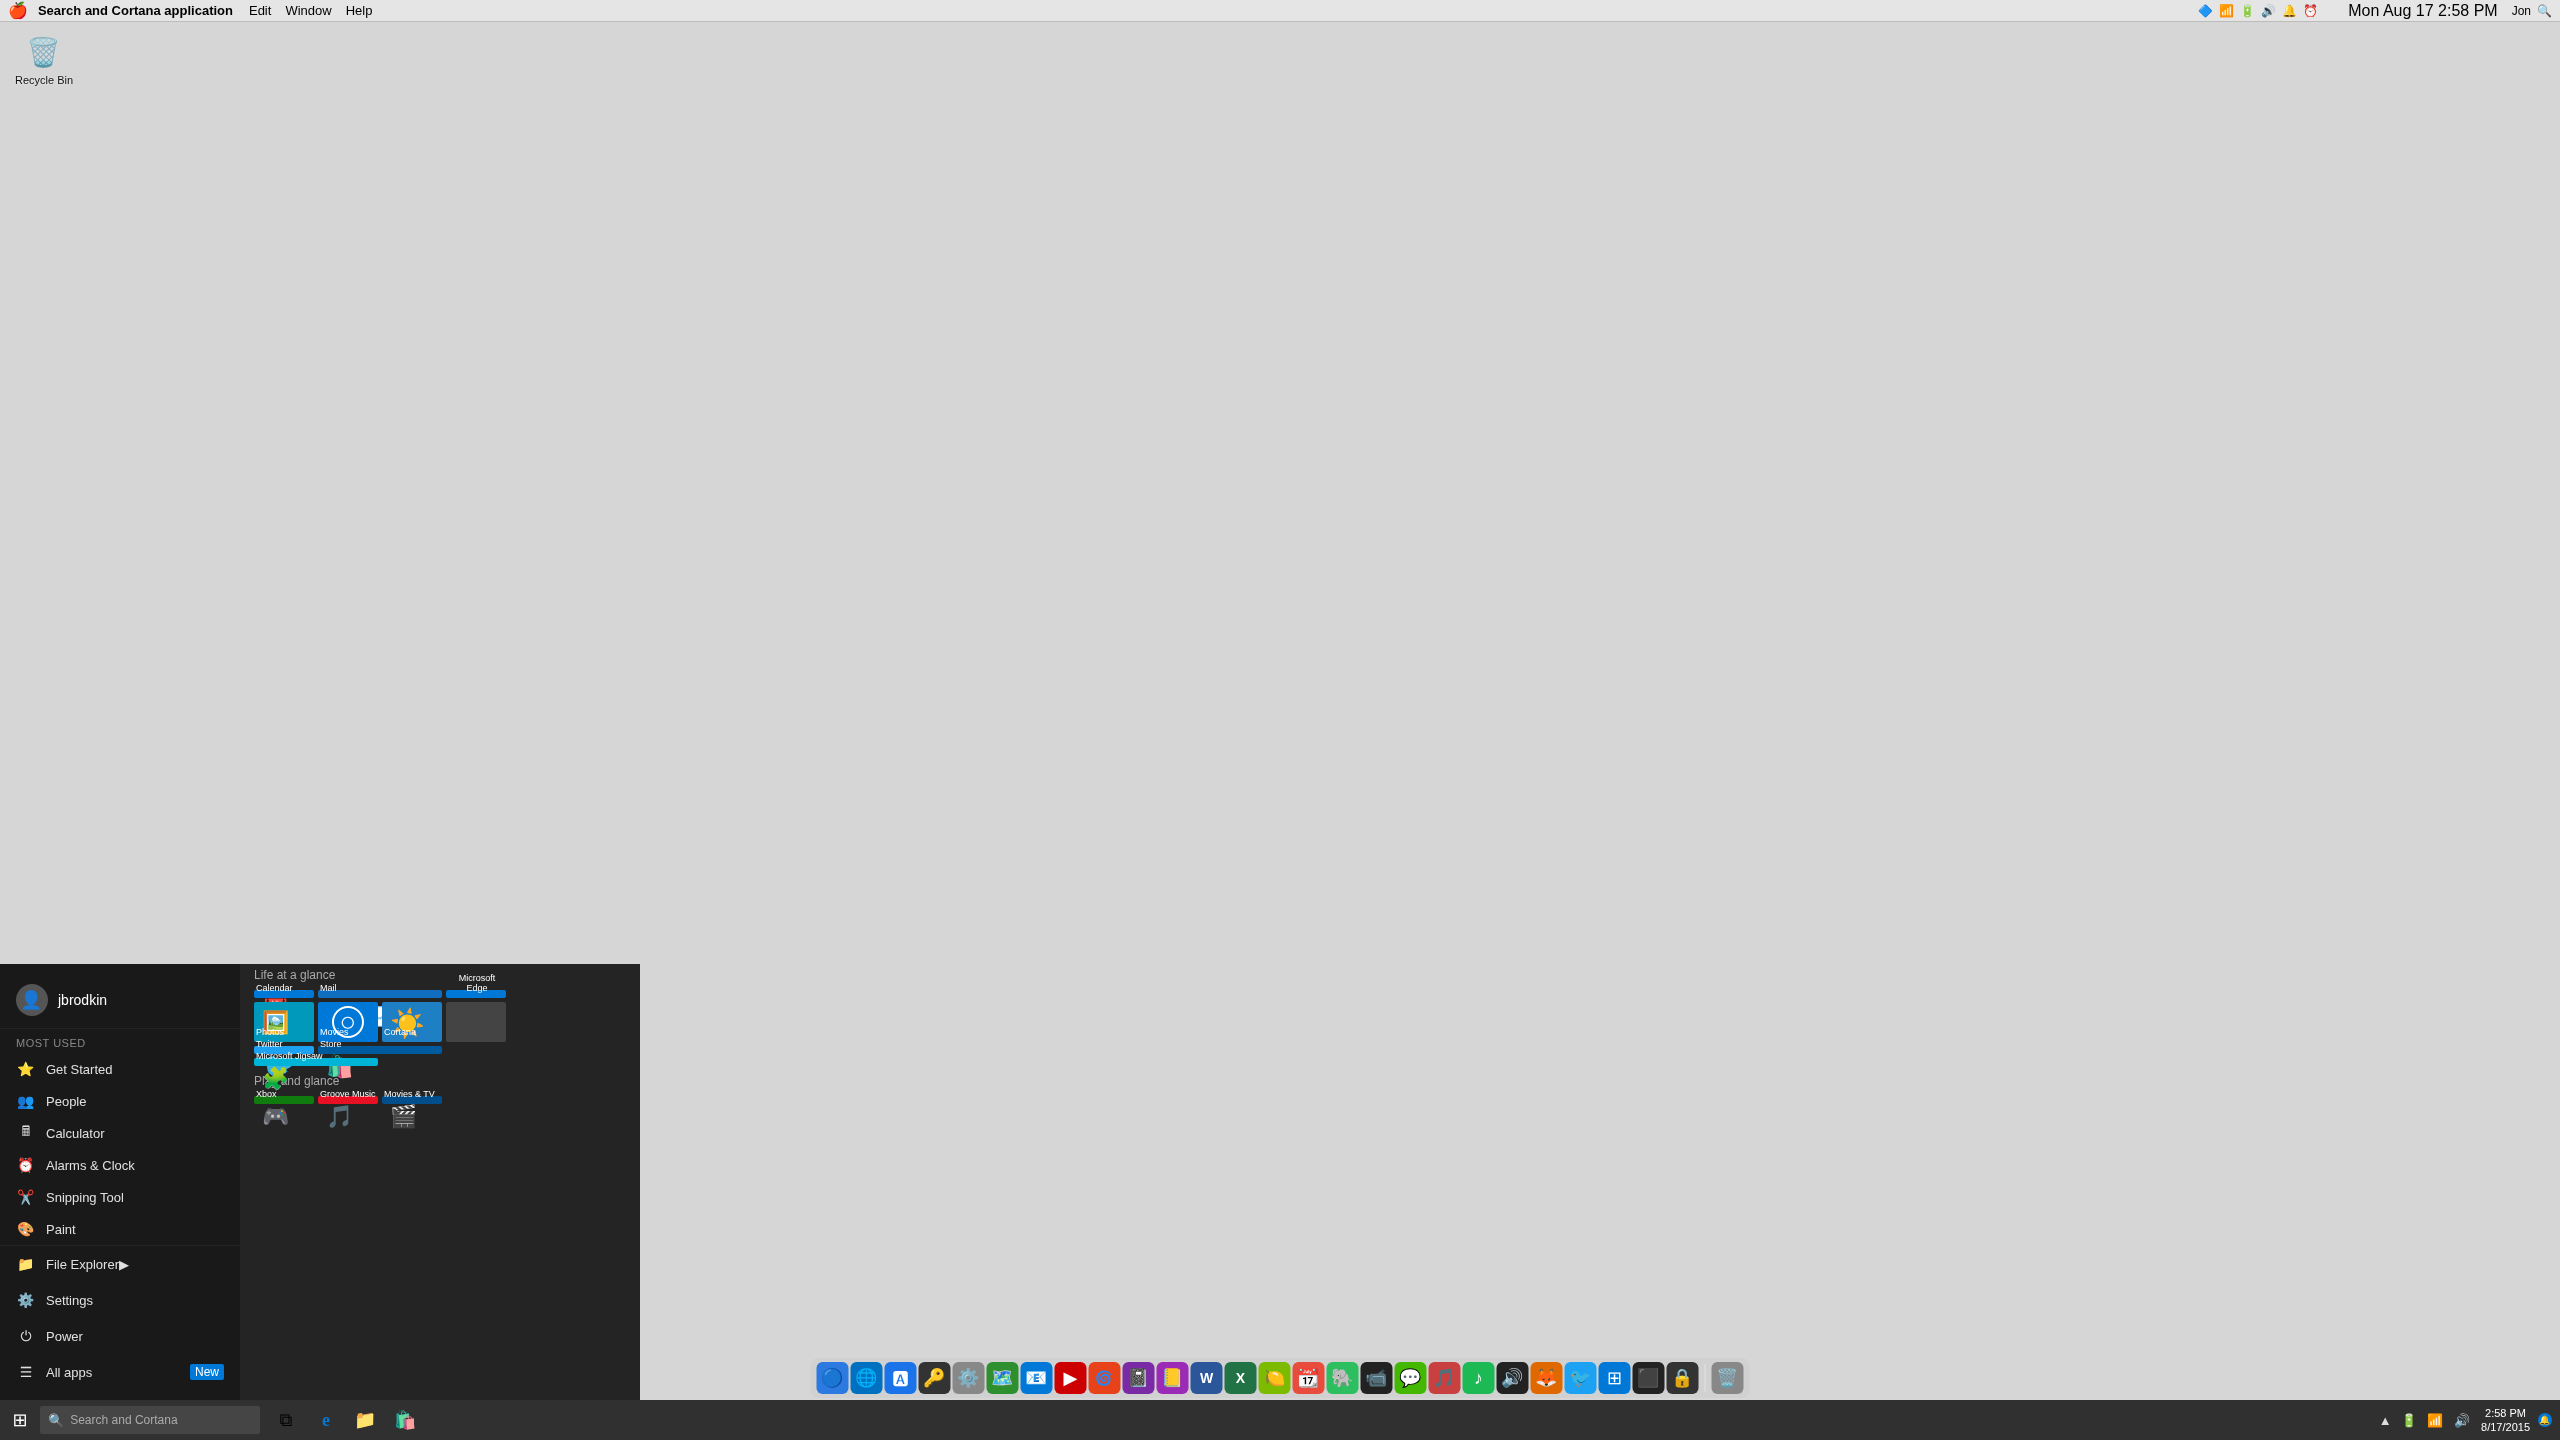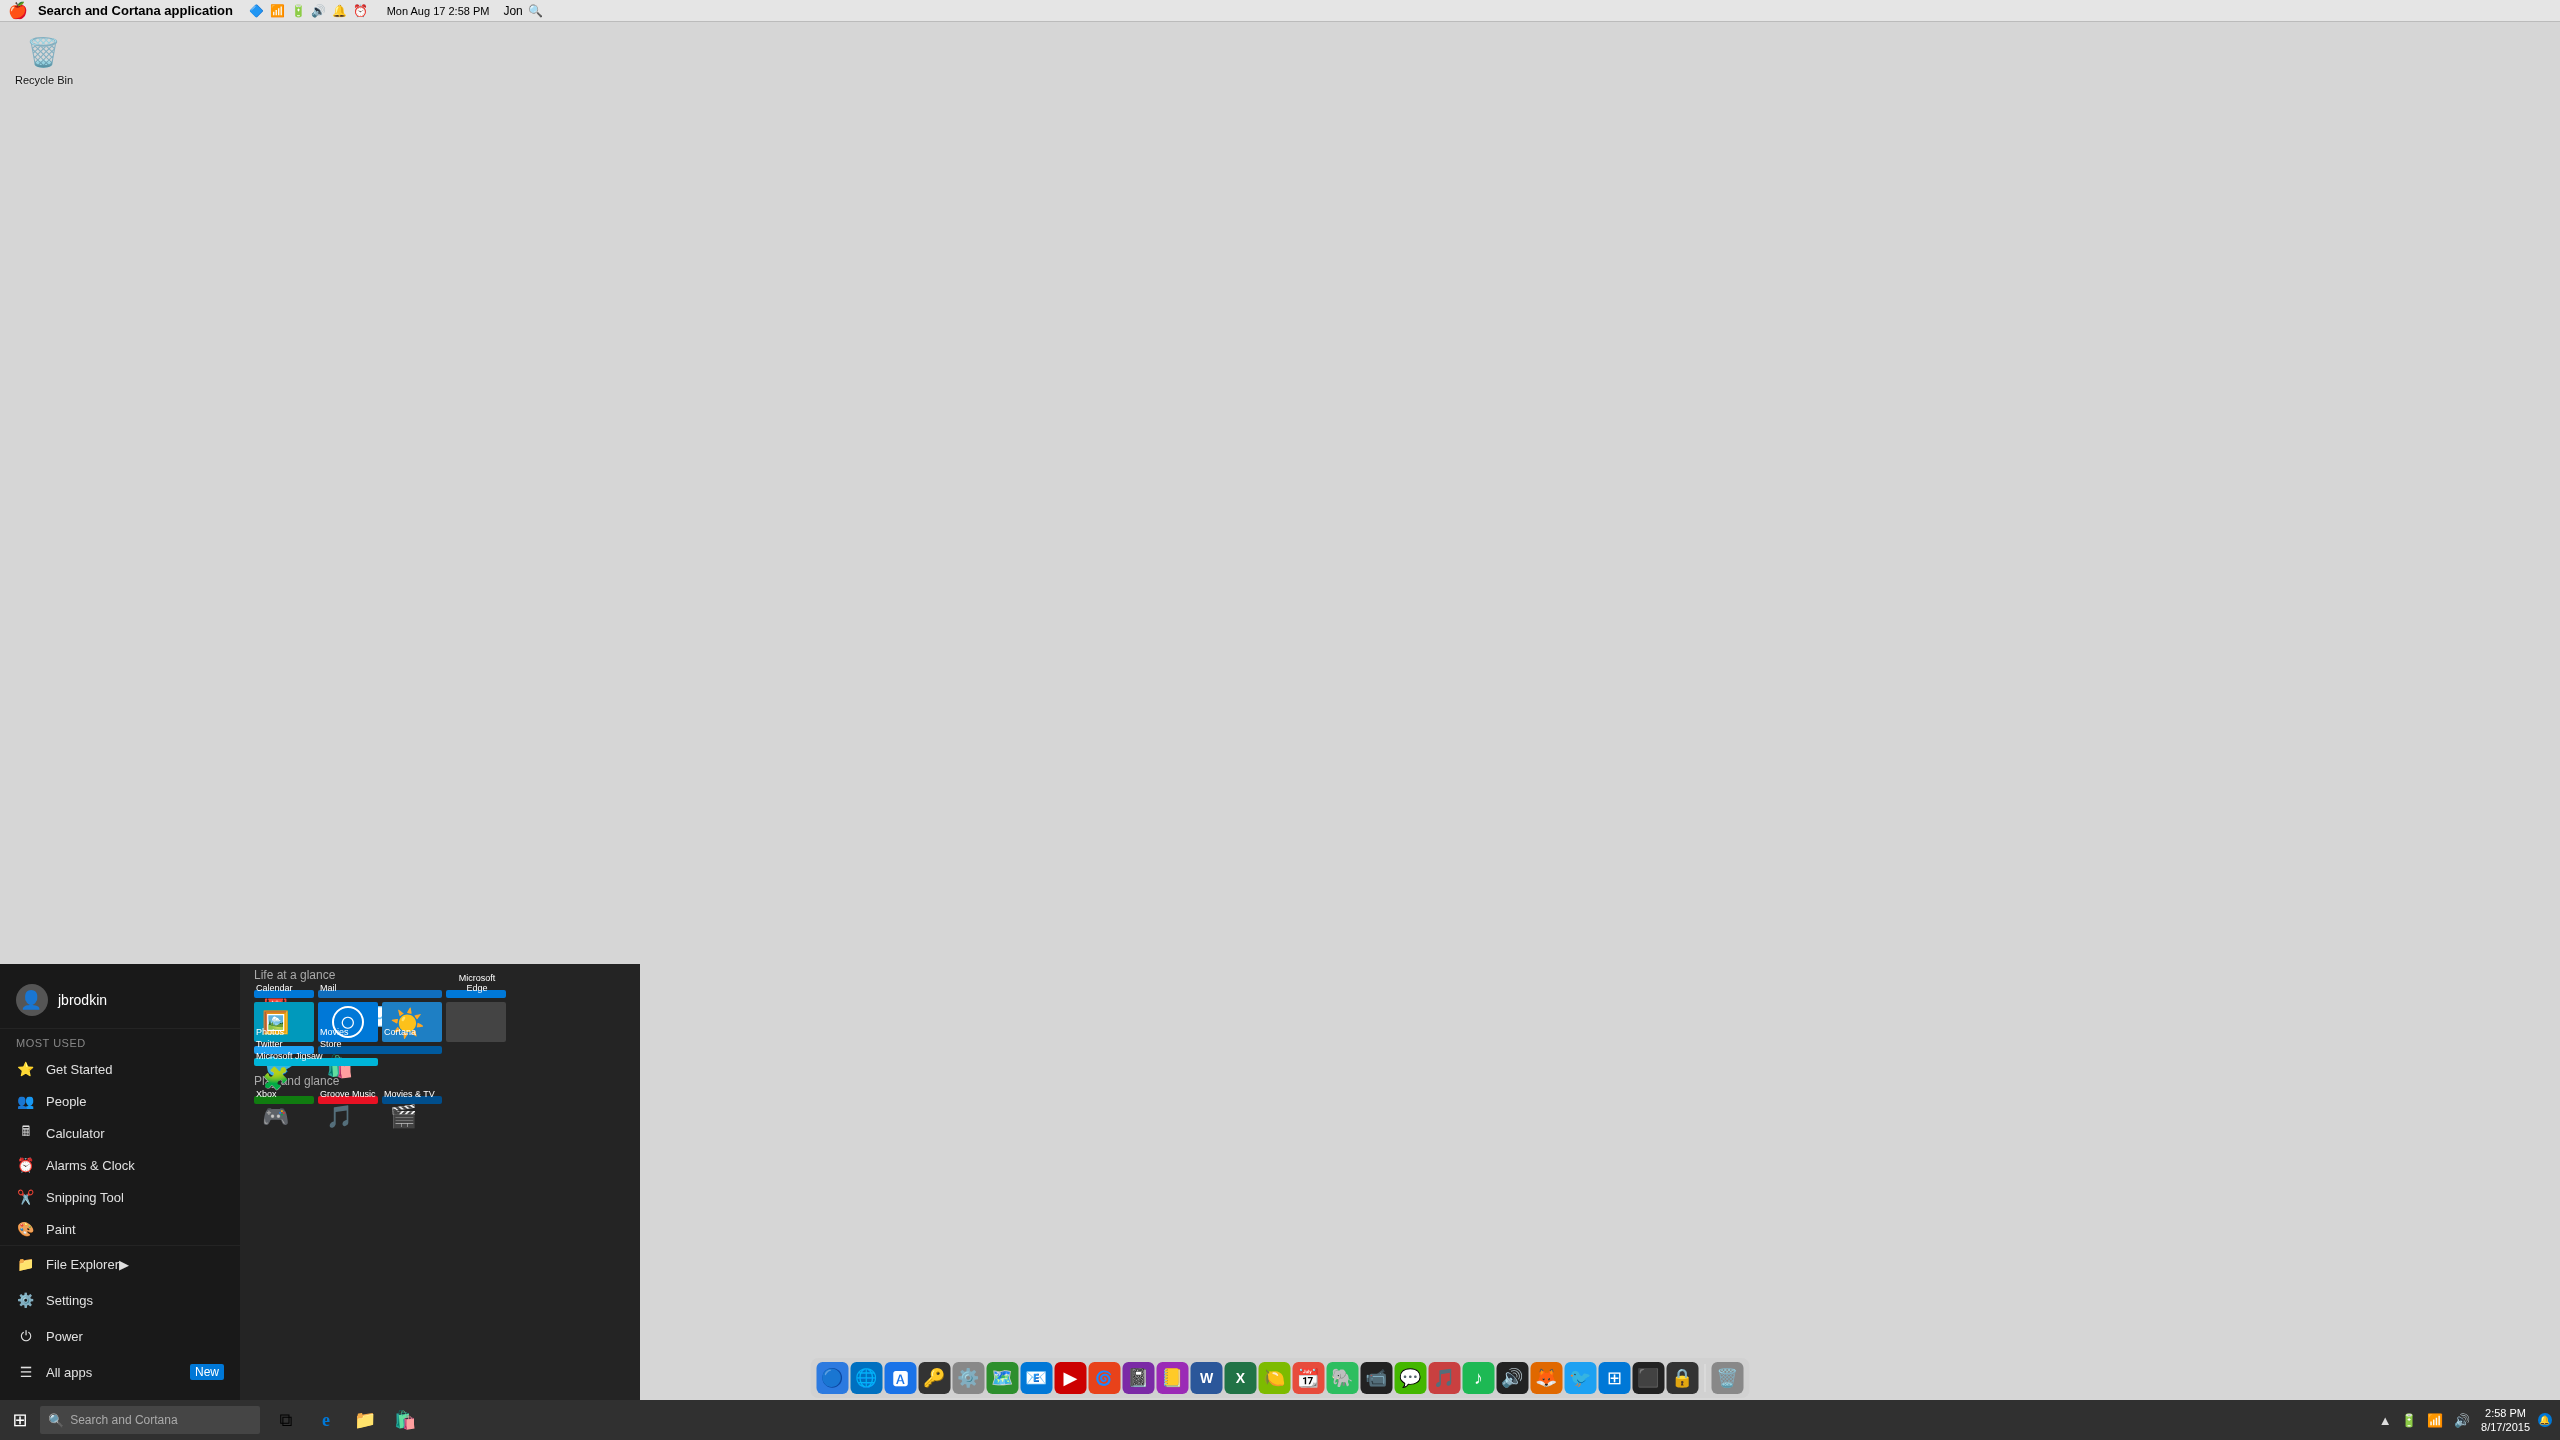--- a/index.html
+++ b/index.html
@@ -42,22 +42,22 @@
     .mac-menubar .menu-item {
       cursor: pointer;
     }
     .mac-menubar .right-side {
       display: flex;
       align-items: center;
       gap: 6px;
       font-size: 12px;
     }
     .mac-menubar .datetime {
-      font-size: 11px;
-      margin-left: 12px;
+      font-size: 16px;
+      margin-left: 24px;
     }
     .mac-menubar .username {
       margin-left: 8px;
       font-size: 12px;
     }
 
     
     .desktop {
       position: absolute;
       top: 22px;
@@ -347,20 +347,25 @@
       cursor: pointer;
       font-size: 12px;
     }
   </style>
 </head>
 <body>
 
 <div class="mac-menubar">
   <span class="apple-icon">🍎</span>
   <span class="app-name">Search and Cortana application</span>
+  <div class="menu-items">
+    <span class="menu-item">Edit</span>
+    <span class="menu-item">Window</span>
+    <span class="menu-item">Help</span>
+  </div>
   <div class="right-side">
     <span class="mac-status-icon">🔷</span>
     <span class="mac-status-icon">📶</span>
     <span class="mac-status-icon">🔋</span>
     <span class="mac-status-icon">🔊</span>
     <span class="mac-status-icon">🔔</span>
     <span class="mac-status-icon">⏰</span>
     <span class="datetime">Mon Aug 17  2:58 PM</span>
     <span class="username">Jon</span>
     <span class="mac-status-icon">🔍</span>

